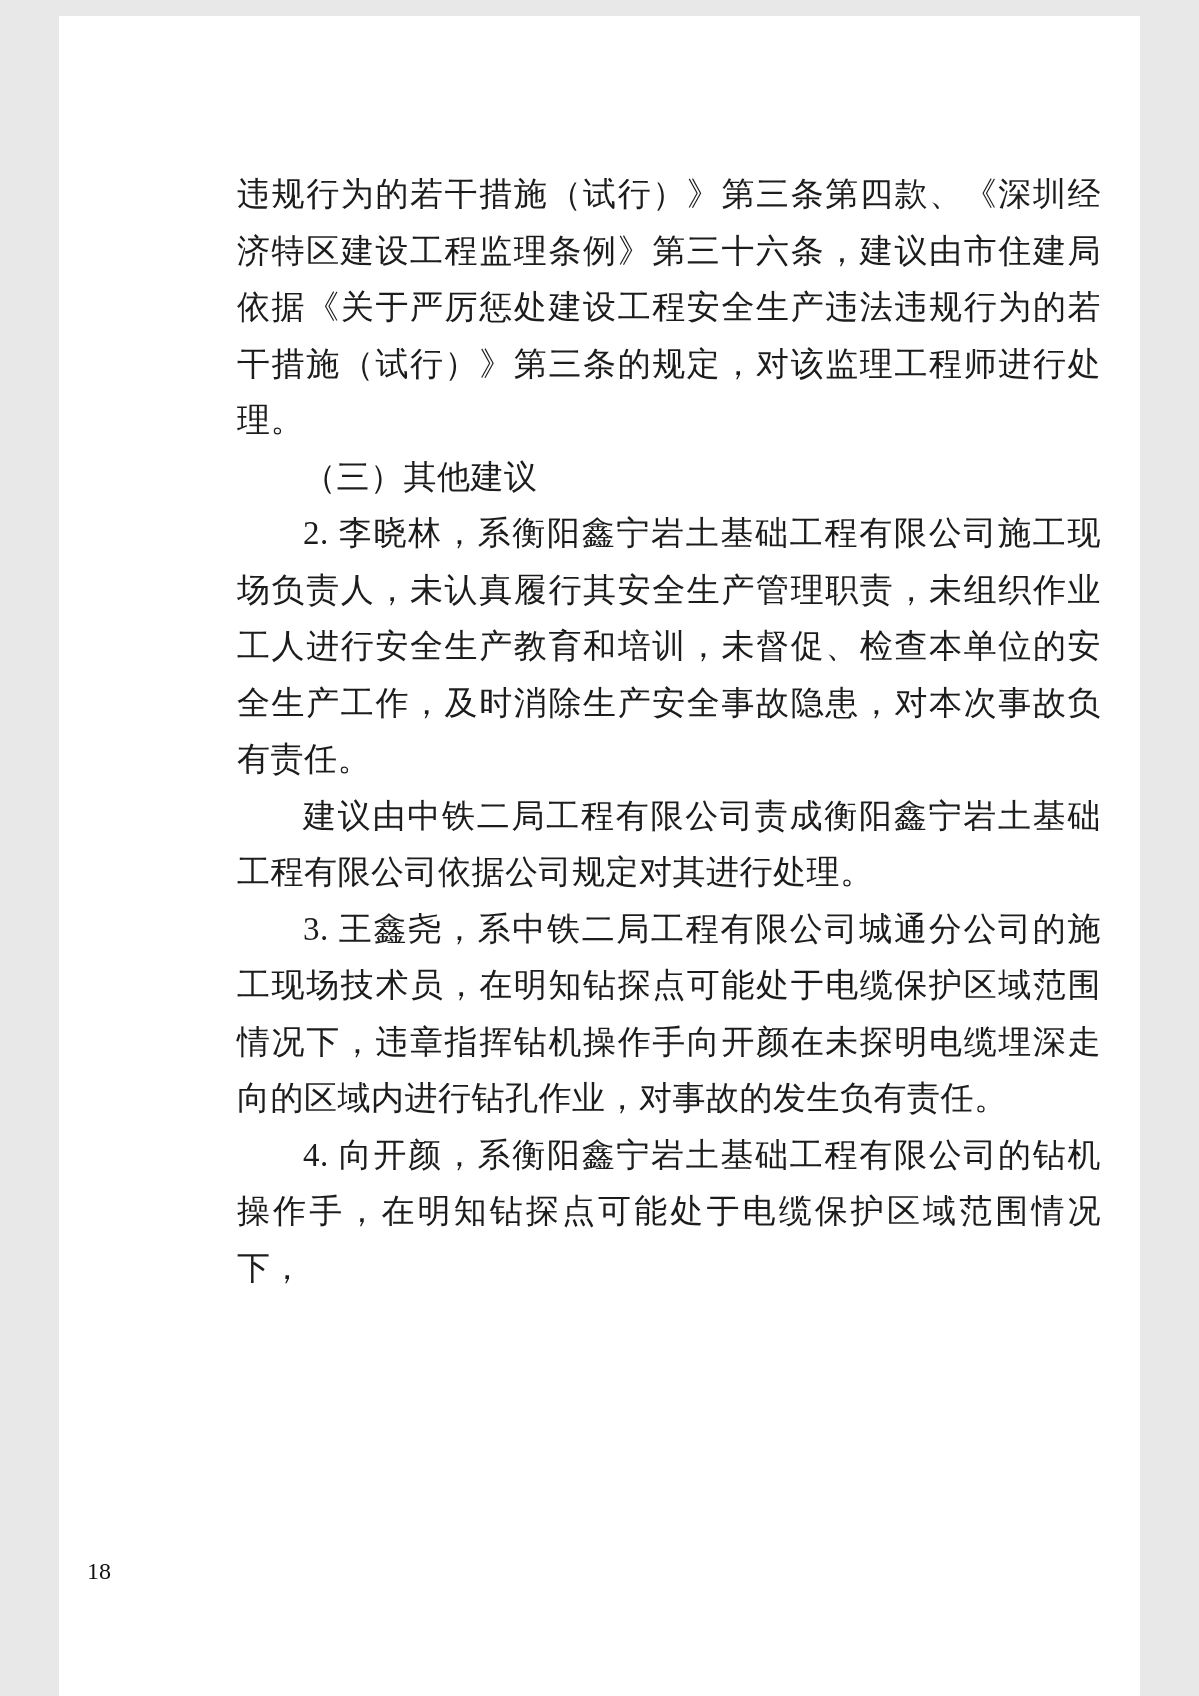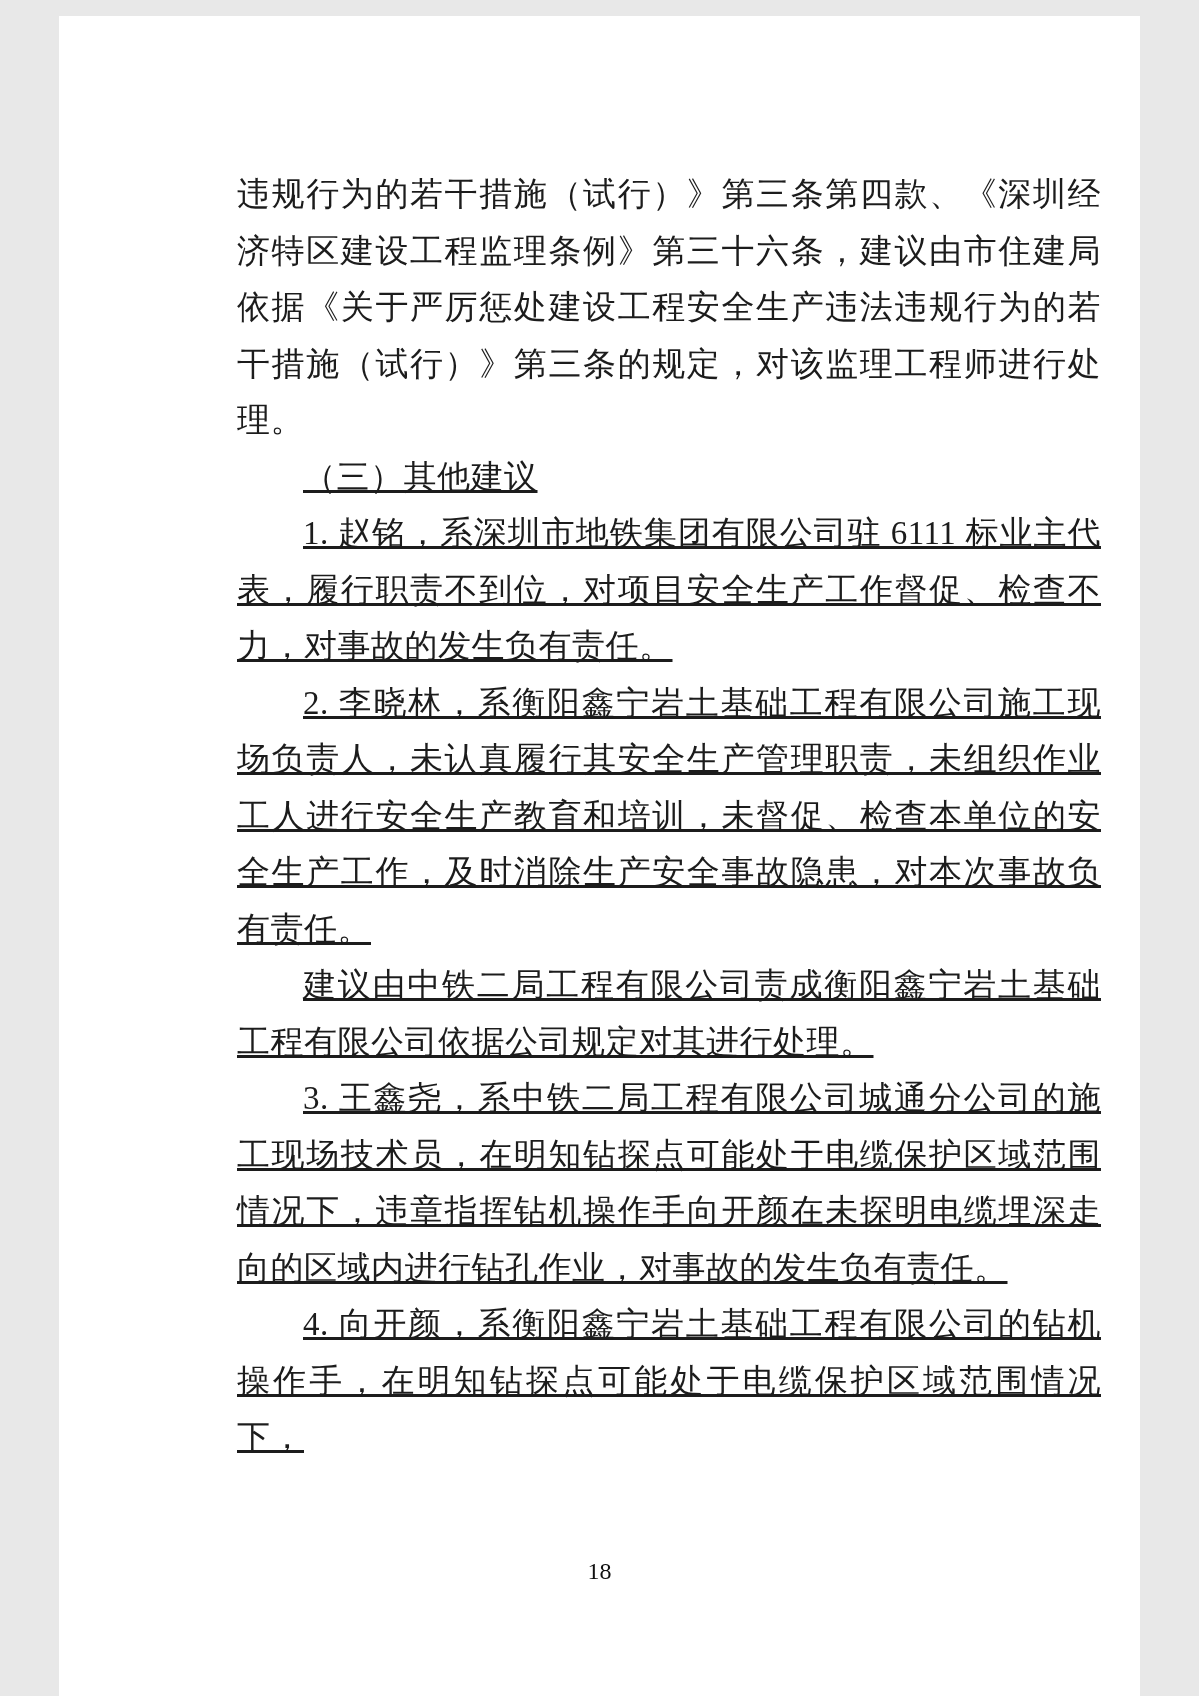--- a/index.html
+++ b/index.html
@@ -29,41 +29,40 @@
     font-size: 33px;
     line-height: 56.5px;
     color: #1c1c1c;
     text-align: justify;
     text-justify: inter-ideograph;
     word-break: break-all;
     letter-spacing: 0.5px;
   }
   .doc-body p.indent {
     text-indent: 2em;
-    text-decoration: underline;
   }
   .page-number {
     position: absolute;
     top: 1542px;
     left: 0;
     width: 100%;
-    text-align: center;
+    text-align: left;
     font-family: "Liberation Serif", "DejaVu Serif", serif;
     font-size: 24px;
     color: #111111;
+    padding-left: 28px;
   }
 </style>
 </head>
 <body>
 
 <div class="page">
   <div class="doc-body">
     <p>违规行为的若干措施（试行）》第三条第四款、《深圳经济特区建设工程监理条例》第三十六条，建议由市住建局依据《关于严厉惩处建设工程安全生产违法违规行为的若干措施（试行）》第三条的规定，对该监理工程师进行处理。</p>
     <p class="indent">（三）其他建议</p>
-    <p class="indent">1. 赵铭，系深圳市地铁集团有限公司驻 6111 标业主代表，履行职责不到位，对项目安全生产工作督促、检查不力，对事故的发生负有责任。</p>
     <p class="indent">2. 李晓林，系衡阳鑫宁岩土基础工程有限公司施工现场负责人，未认真履行其安全生产管理职责，未组织作业工人进行安全生产教育和培训，未督促、检查本单位的安全生产工作，及时消除生产安全事故隐患，对本次事故负有责任。</p>
     <p class="indent">建议由中铁二局工程有限公司责成衡阳鑫宁岩土基础工程有限公司依据公司规定对其进行处理。</p>
     <p class="indent">3. 王鑫尧，系中铁二局工程有限公司城通分公司的施工现场技术员，在明知钻探点可能处于电缆保护区域范围情况下，违章指挥钻机操作手向开颜在未探明电缆埋深走向的区域内进行钻孔作业，对事故的发生负有责任。</p>
     <p class="indent">4. 向开颜，系衡阳鑫宁岩土基础工程有限公司的钻机操作手，在明知钻探点可能处于电缆保护区域范围情况下，</p>
   </div>
 
   <div class="page-number">18</div>
 </div>
 
 </body></html>

